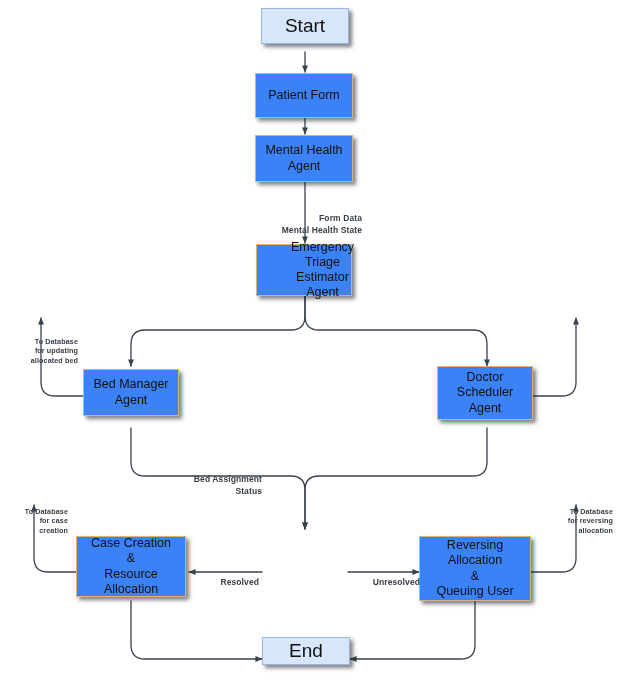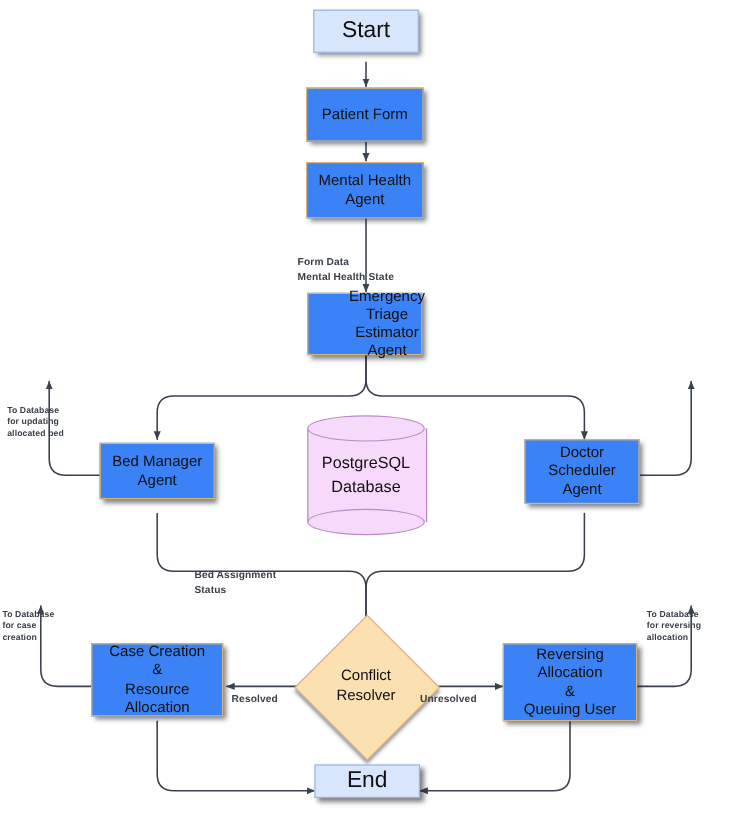--- a/index.html
+++ b/index.html
@@ -63,21 +63,21 @@
   .cyl .clabel{
     position:absolute;left:0;top:0;width:100%;height:100%;
     display:flex;align-items:center;justify-content:center;
     text-align:center;font-size:13.5px;color:#10100f;line-height:1.45;
     white-space:pre-line;
   }
 
   .edge-label{
     position:absolute;
     font-size:8.5px;color:#3a4049;font-weight:700;
-    text-align:left;line-height:1.35;white-space:pre-line;
+    text-align:right;line-height:1.35;white-space:pre-line;
     letter-spacing:.1px;
   }
   .edge-label.small{font-size:7.2px;}
 </style>
 </head>
 <body>
 
 <div id="canvas">
 
   <svg id="wires" viewBox="0 0 624 698" xmlns="http://www.w3.org/2000/svg">
@@ -142,33 +142,21 @@
     <span>Bed Manager
 Agent</span>
   </div>
 
   <div class="node n-proc" style="left:437px;top:366px;width:96px;height:54px;text-align:center;">
     <span>Doctor
 Scheduler
 Agent</span>
   </div>
 
-  <div class="cyl" style="left:256px;top:346px;width:98px;height:100px;">
-    <div class="cbody"></div>
-    <div class="cbot"></div>
-    <div class="ctop"></div>
-    <div class="clabel"><span>PostgreSQL
-Database</span></div>
-  </div>
-
-  <div class="diamond" style="left:263px;top:530px;width:84px;height:84px;">
-    <div class="dshape"></div>
-    <div class="dlabel"><span>Conflict
-Resolver</span></div>
-  </div>
+
 
   <div class="node n-proc big" style="left:76px;top:536px;width:110px;height:61px;">
     <span>Case Creation
 &amp;
 Resource
 Allocation</span>
   </div>
 
   <div class="node n-proc big" style="left:419px;top:536px;width:112px;height:65px;">
     <span>Reversing

